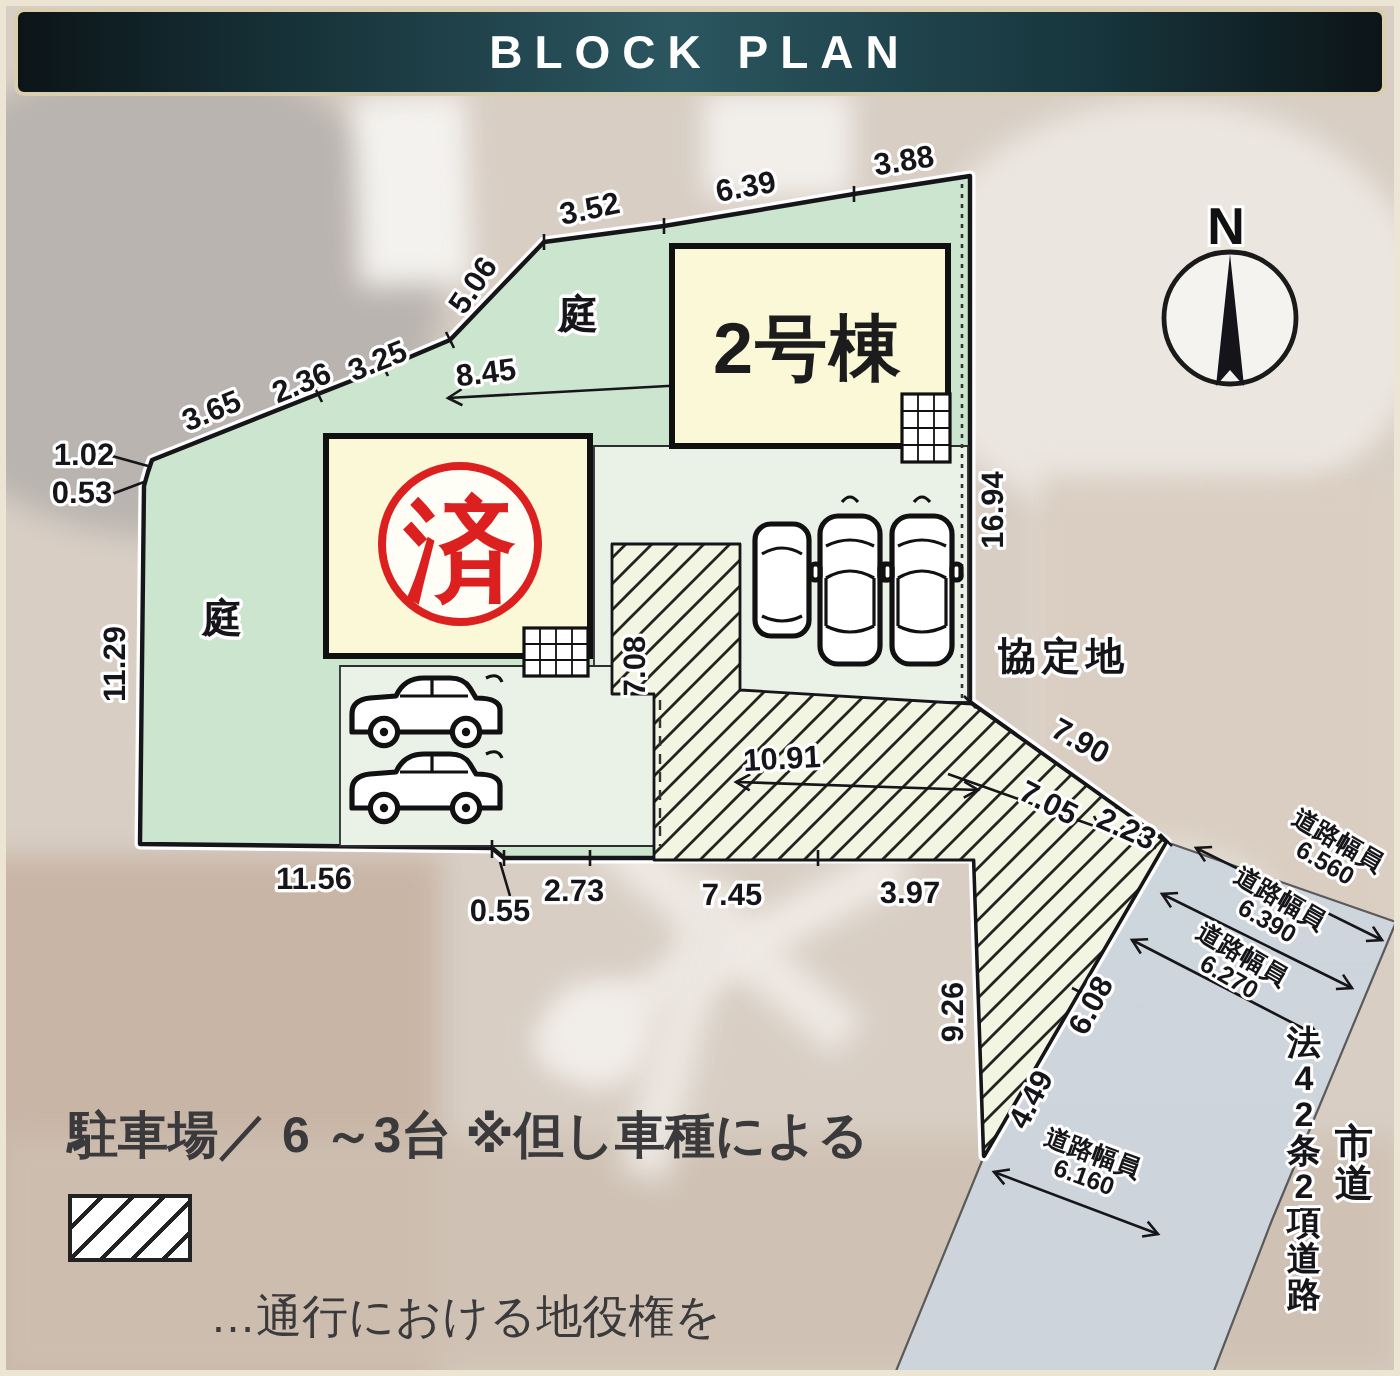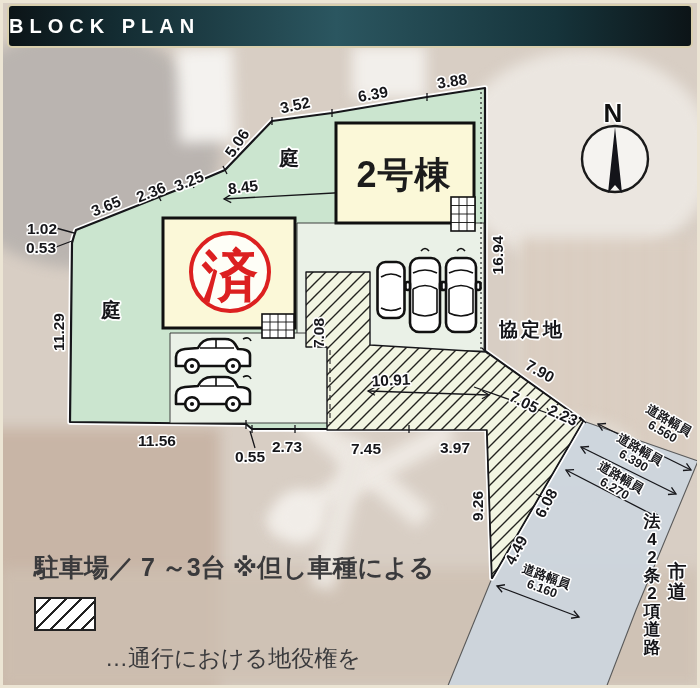--- a/index.html
+++ b/index.html
@@ -16,23 +16,23 @@
   .bg-curtain:after{content:"";position:absolute;inset:0;background:repeating-linear-gradient(90deg,rgba(255,255,255,.38) 0 6px,transparent 6px 19px);}
   .bg-bottomleft{left:-20px;top:428px;width:240px;height:275px;background:#c6b1a1;opacity:.85;}
   .bg-floor{left:0;top:568px;width:700px;height:120px;background:#cec0b2;opacity:.8;}
   .bg-leg1{left:208px;top:428px;width:245px;height:24px;background:#eee9e3;transform:rotate(40deg);}
   .bg-leg2{left:258px;top:468px;width:205px;height:22px;background:#efeae4;transform:rotate(-28deg);}
   .bg-leg3{left:328px;top:438px;width:24px;height:152px;background:#ece7e1;transform:rotate(14deg);}
   .bg-knob{left:272px;top:490px;width:54px;height:54px;border-radius:50%;background:#f1ede8;}
   .bg-stool{left:498px;top:418px;width:142px;height:72px;border-radius:50%;background:#e3dcd3;}
 
   .banner{position:absolute;left:7px;top:4px;right:7px;height:40px;z-index:3;border-radius:5px;
-          border:2px solid #d9cfae;display:flex;align-items:center;justify-content:flex-start;
+          border:2px solid #d9cfae;display:flex;align-items:center;justify-content:center;
           background:linear-gradient(90deg,#0c1417 0%,#132b31 15%,#2b5660 48%,#16343b 80%,#0c1417 100%);
-          color:#fff;font-size:20px;font-weight:700;letter-spacing:6px;}
+          color:#fff;font-size:23px;font-weight:700;letter-spacing:6px;}
 
   svg.plan{position:absolute;left:0;top:0;z-index:1;}
 
   
   .parcel-halo{fill:none;stroke:#ffffff;stroke-width:5.5;stroke-linejoin:round;}
   .parcel{fill:#cbe5cf;stroke:#16161a;stroke-width:2.2;stroke-linejoin:round;}
   .drive{fill:#eaf1e7;stroke:#2e2e2e;stroke-width:.9;}
   .hatchbase{fill:#f2f5e2;stroke:none;}
   .hatchlines{fill:url(#hatch);stroke:#16161a;stroke-width:1.4;stroke-linejoin:round;}
   .road{fill:#ccd5de;opacity:.93;}
@@ -221,21 +221,21 @@
         <text class="roadlbl" x="664" y="429" transform="rotate(30 664 429)"><tspan x="664" dy="-6">道路幅員</tspan><tspan x="664" dy="13">6.560</tspan></text>
         <text class="roadlbl" x="635" y="458" transform="rotate(30 635 458)"><tspan x="635" dy="-6">道路幅員</tspan><tspan x="635" dy="13">6.390</tspan></text>
         <text class="roadlbl" x="616" y="486" transform="rotate(30 616 486)"><tspan x="616" dy="-6">道路幅員</tspan><tspan x="616" dy="13">6.270</tspan></text>
         <text class="roadlbl" x="543" y="586" transform="rotate(20 543 586)"><tspan x="543" dy="-6">道路幅員</tspan><tspan x="543" dy="13">6.160</tspan></text>
         <text class="vlabel" x="652" y="527" font-size="17"><tspan x="652" dy="0">法</tspan><tspan x="652" dy="1.06em">4</tspan><tspan x="652" dy="1.06em">2</tspan><tspan x="652" dy="1.06em">条</tspan><tspan x="652" dy="1.06em">2</tspan><tspan x="652" dy="1.06em">項</tspan><tspan x="652" dy="1.06em">道</tspan><tspan x="652" dy="1.06em">路</tspan></text>
         <text class="vlabel" x="677" y="578" font-size="19"><tspan x="677" dy="0">市</tspan><tspan x="677" dy="1.06em">道</tspan></text>
       </g>
   </svg>
 
   <div class="footer">
-    <div class="parking-note">駐車場／ 7 ～3台 ※但し車種による</div>
+    <div class="parking-note">駐車場／ 6 ～3台 ※但し車種による</div>
     <div class="legend">
       <div class="legend-box"></div>
       <div class="legend-text">
         <div>…通行における地役権を</div>
         
         
       </div>
     </div>
   </div>
 

